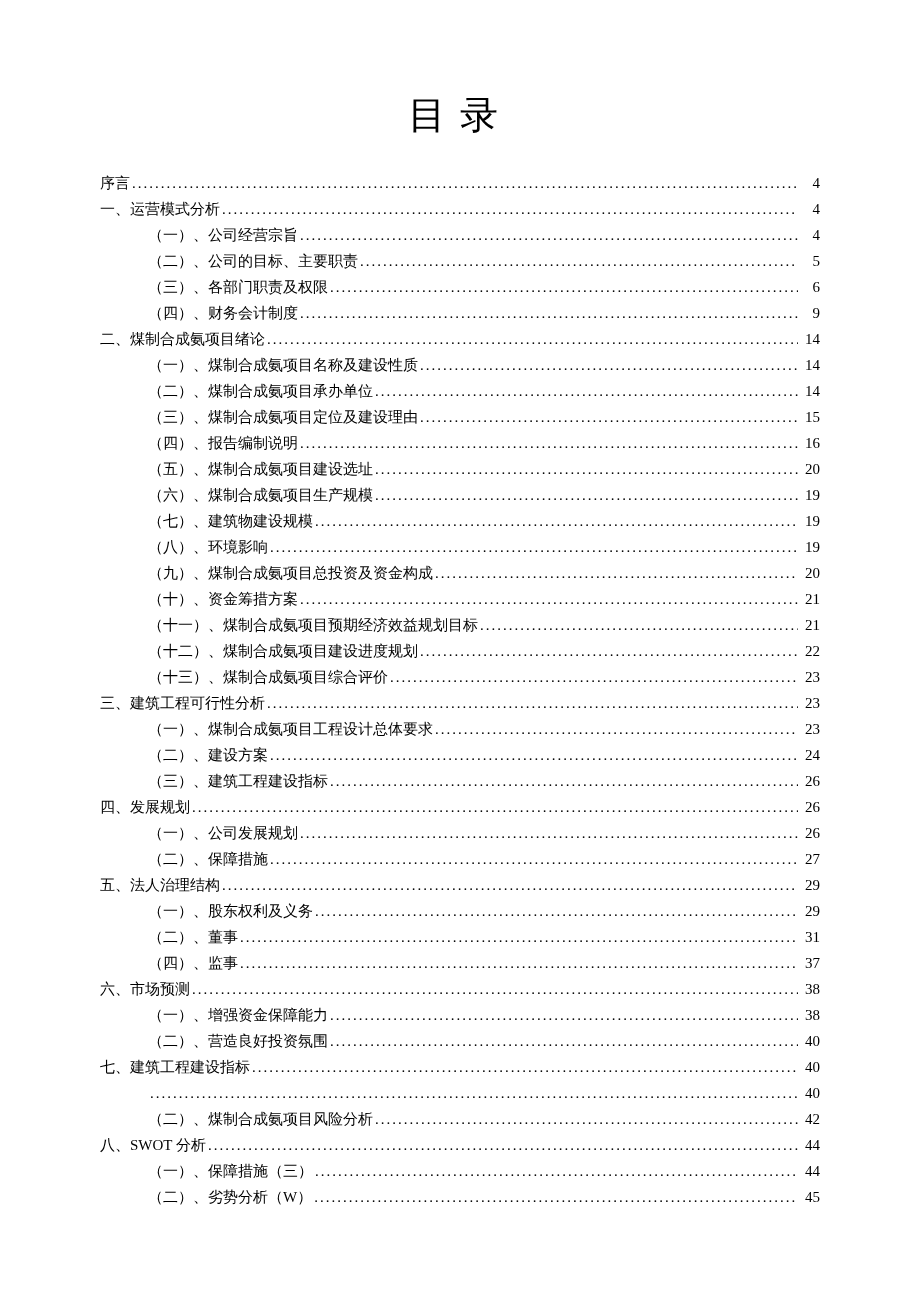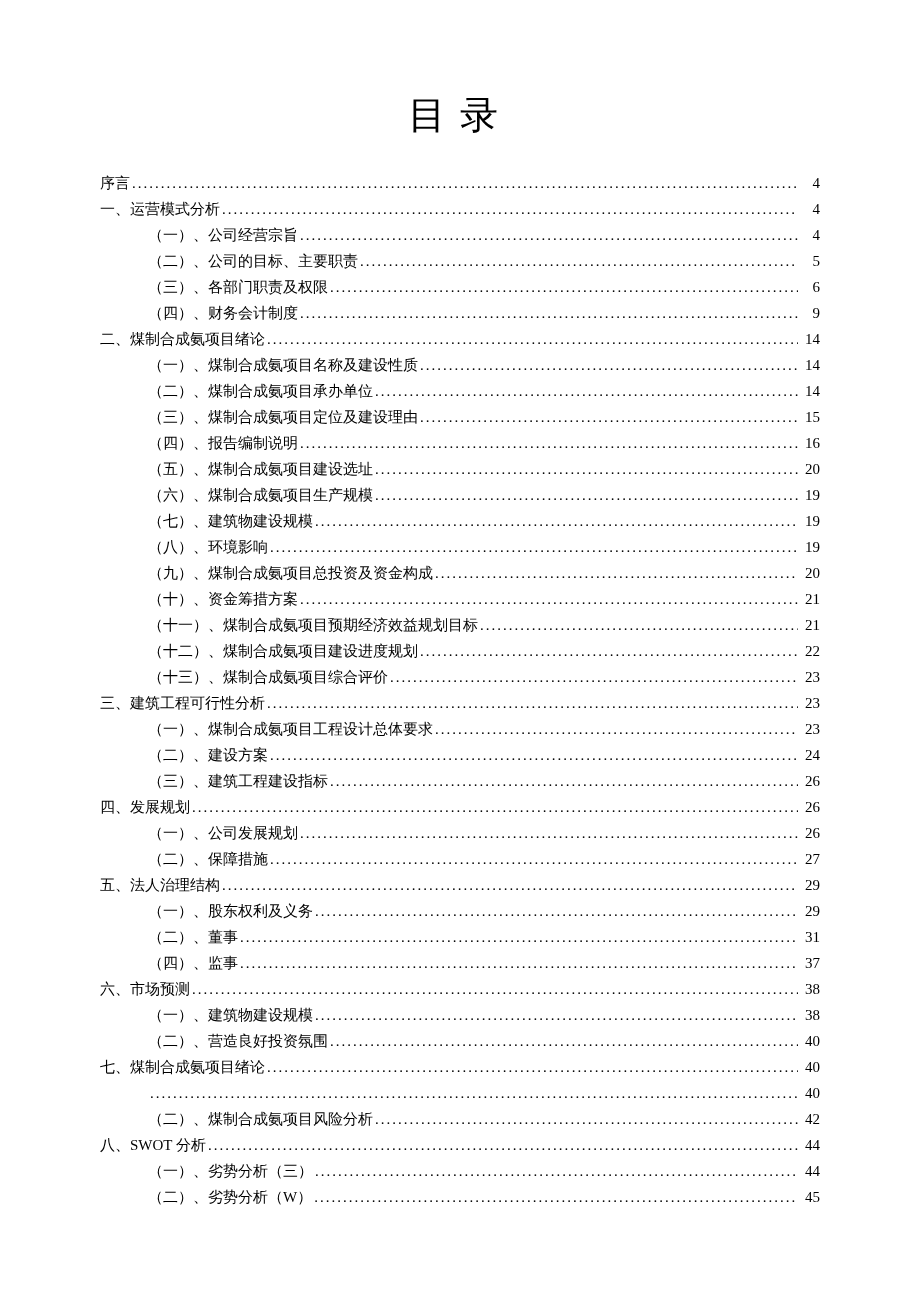--- a/index.html
+++ b/index.html
@@ -218,50 +218,50 @@
       <span class="toc-text">（四）、监事</span>
       <span class="dots"></span>
       <span class="page-num">37</span>
     </div>
     <div class="toc-entry level-0">
       <span class="toc-text">六、市场预测</span>
       <span class="dots"></span>
       <span class="page-num">38</span>
     </div>
     <div class="toc-entry level-1">
-      <span class="toc-text">（一）、建筑物建设规模</span>
+      <span class="toc-text">（一）、增强资金保障能力</span>
       <span class="dots"></span>
       <span class="page-num">38</span>
     </div>
     <div class="toc-entry level-1">
       <span class="toc-text">（二）、营造良好投资氛围</span>
       <span class="dots"></span>
       <span class="page-num">40</span>
     </div>
     <div class="toc-entry level-0">
-      <span class="toc-text">七、煤制合成氨项目绪论</span>
+      <span class="toc-text">七、建筑工程建设指标</span>
       <span class="dots"></span>
       <span class="page-num">40</span>
     </div>
     <div class="toc-entry level-1">
       <span class="dots"></span>
       <span class="page-num">40</span>
     </div>
     <div class="toc-entry level-1">
       <span class="toc-text">（二）、煤制合成氨项目风险分析</span>
       <span class="dots"></span>
       <span class="page-num">42</span>
     </div>
     <div class="toc-entry level-0">
       <span class="toc-text">八、SWOT 分析</span>
       <span class="dots"></span>
       <span class="page-num">44</span>
     </div>
     <div class="toc-entry level-1">
-      <span class="toc-text">（一）、劣势分析（三）</span>
+      <span class="toc-text">（一）、保障措施（三）</span>
       <span class="dots"></span>
       <span class="page-num">44</span>
     </div>
     <div class="toc-entry level-1">
       <span class="toc-text">（二）、劣势分析（W）</span>
       <span class="dots"></span>
       <span class="page-num">45</span>
     </div>
   </div>
 

